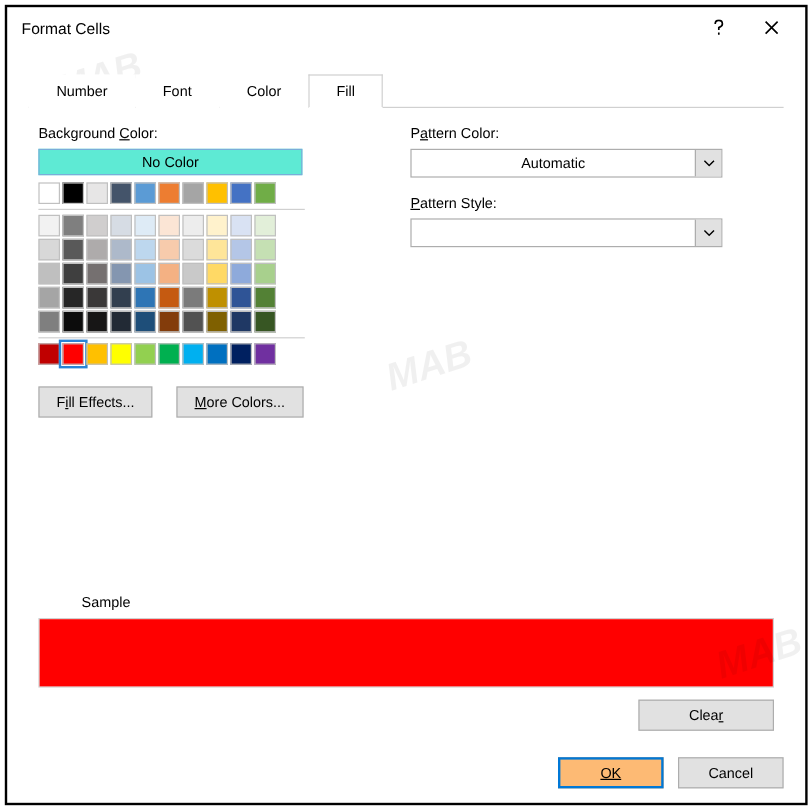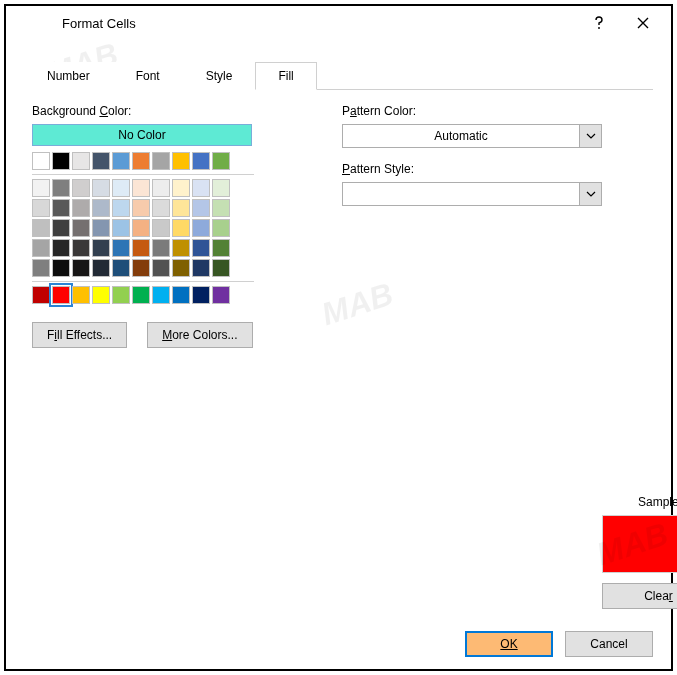--- a/index.html
+++ b/index.html
@@ -1,26 +1,26 @@
 <!DOCTYPE html>
 <html><head>
 <meta charset="utf-8">
 <style>
 * { box-sizing: border-box; font-family: "Segoe UI", Tahoma, sans-serif; font-size: 12px; }
 body { margin: 0; padding: 4px; background: #fff; }
 .dialog { width: 669px; height: 667px; border: 2px solid #000; background: #fff; position: relative; display: flex; flex-direction: column; }
-.titlebar { display: flex; align-items: center; height: 34px; padding: 0 6px 0 12px; margin-left: 44px; }
+.titlebar { display: flex; align-items: center; height: 34px; padding: 0 6px 0 12px; }
 .titlebar-title { flex: 1; font-size: 13px; }
 .titlebar-btn { width: 44px; height: 30px; display: flex; align-items: center; justify-content: center; cursor: pointer; }
 .content { flex: 1; padding: 4px 18px 0 18px; display: flex; flex-direction: column; }
 .tabs { display: flex; border-bottom: 1px solid #d0d0d0; margin-top: 17px; }
 .tab { padding: 6px 22px; border: 1px solid transparent; border-bottom: none; cursor: pointer; position: relative; top: 1px; background: #fff; }
 .tab.active { border-color: #d0d0d0; border-bottom: 1px solid #fff; }
 .tab:not(.active) { color: #000; }
-.tab-body { flex: 1; padding: 14px 8px 0 8px; display: flex; flex-direction: row; }
+.tab-body { flex: 1; padding: 14px 8px 0 8px; display: flex; flex-direction: column; }
 .fill-top { display: flex; gap: 60px; }
 .left-col { width: 250px; }
 .right-col { flex: 1; }
 .label { margin-bottom: 6px; }
 .label .u { text-decoration: underline; }
 .no-color { width: 220px; height: 22px; border: 1px solid #7aadd9; background: #5eead4; text-align: center; line-height: 20px; cursor: pointer; margin-bottom: 6px; }
 .palette { width: 222px; }
 .palette-row { display: flex; gap: 2px; margin-bottom: 2px; }
 .palette-sep { height: 1px; background: #d0d0d0; margin: 4px 0; }
 .swatch { width: 18px; height: 18px; border: 1px solid #c0c0c0; cursor: pointer; }
@@ -60,21 +60,21 @@
       <svg width="12" height="12" viewBox="0 0 12 12">
           <path d="M1 1 L11 11 M11 1 L1 11" stroke="#000" stroke-width="1.4"></path>
         </svg>
     </div>
   </div>
 
   <div class="content">
     <div class="tabs">
       <div class="tab">Number</div>
       <div class="tab">Font</div>
-      <div class="tab">Style</div>
+      <div class="tab">Color</div>
       <div class="tab active">Fill</div>
     </div>
 
     <div class="tab-body">
       <div class="fill-top">
         <div class="left-col">
           <div class="label">Background <span class="u">C</span>olor:</div>
           <div class="no-color">No Color</div>
           <div class="palette" id="palette">
               <div class="palette-row">

